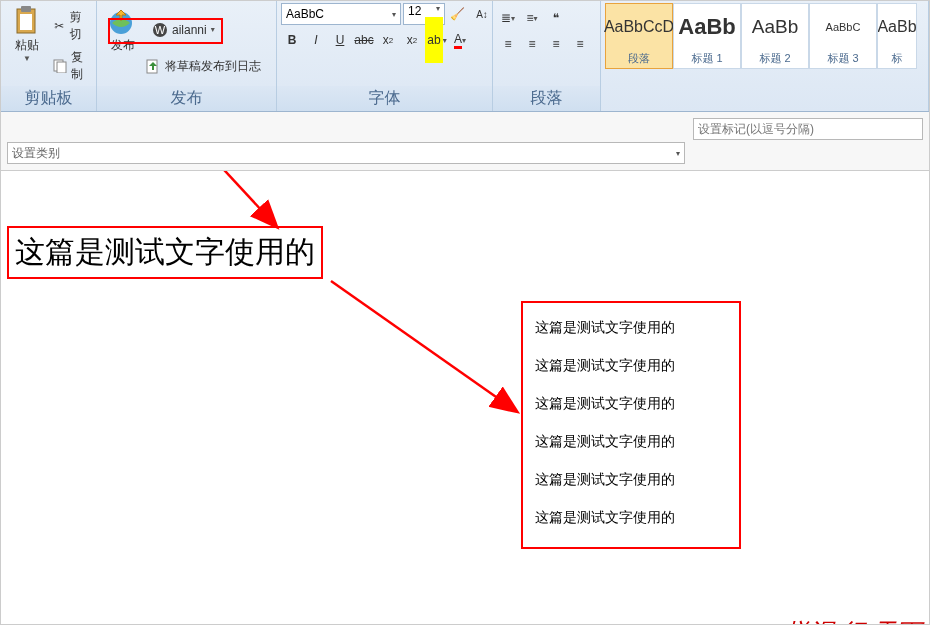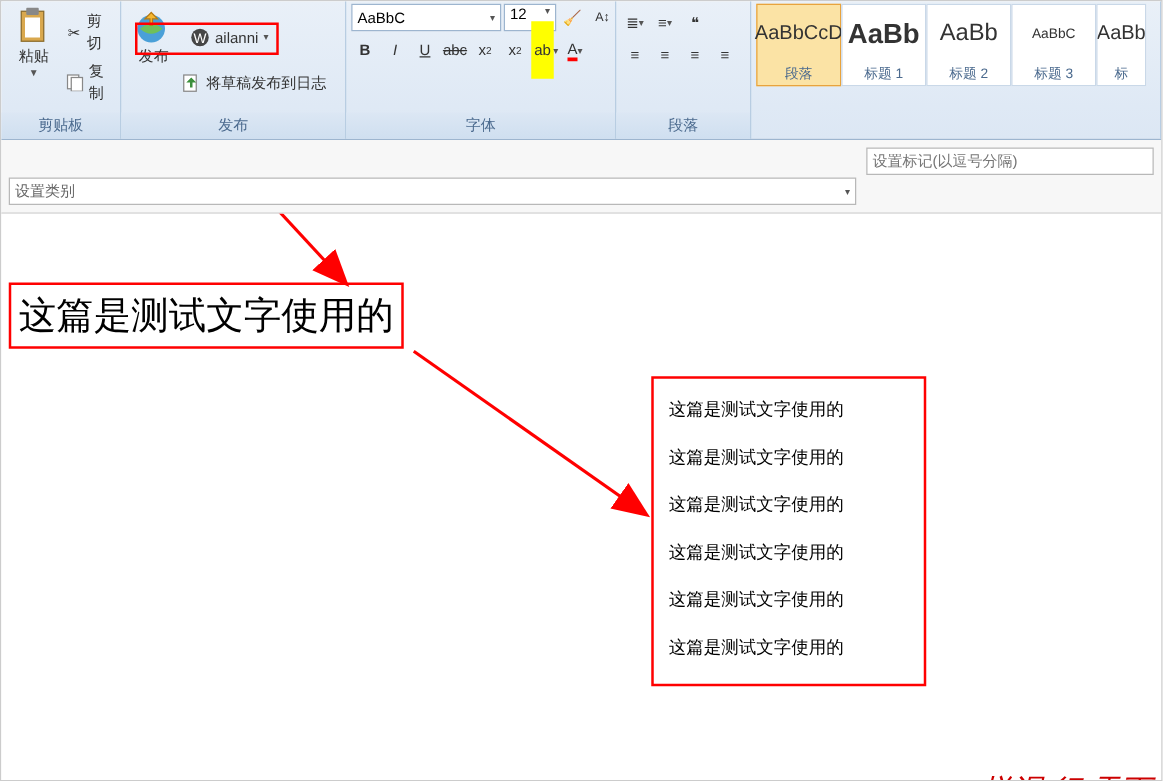--- a/index.html
+++ b/index.html
@@ -1,21 +1,21 @@
 <!DOCTYPE html>
 <html><head>
 <meta charset="utf-8">
 <style>
 * { margin:0; padding:0; box-sizing:border-box; font-family:"Microsoft YaHei",Arial,sans-serif; }
 body { width:930px; height:625px; background:#fff; overflow:hidden; position:relative; border:1px solid #ccc; }
 
 .ribbon { background:linear-gradient(#e9f0f8,#dce7f4); border-bottom:1px solid #9db5cf; height:111px; display:flex; position:relative; }
 .group { border-right:1px solid #b8cde2; display:flex; flex-direction:column; padding:2px 4px; }
 .group-body { flex:1; display:flex; align-items:flex-start; }
-.group-label { text-align:center; font-size:12px; color:#4b6a8e; padding:2px 0; background:linear-gradient(#dce7f4,#cfdff0); margin:0 -4px -2px -4px; }
+.group-label { text-align:center; font-size:16px; color:#4b6a8e; padding:2px 0; background:linear-gradient(#dce7f4,#cfdff0); margin:0 -4px -2px -4px; }
 
 .bigbtn { display:flex; flex-direction:column; align-items:center; justify-content:center; padding:2px 6px; font-size:12px; color:#333; cursor:pointer; }
 .bigbtn .ic { width:32px; height:32px; display:flex; align-items:center; justify-content:center; }
 .smallrow { display:flex; align-items:center; font-size:12px; color:#333; padding:2px 4px; cursor:pointer; gap:4px; }
 .smallrow .ic { width:16px; height:16px; display:flex; align-items:center; justify-content:center; }
 .vstack { display:flex; flex-direction:column; gap:2px; }
 
 .fontsel { width:120px; height:22px; border:1px solid #9db5cf; background:#fff; font-size:12px; padding:0 4px; display:flex; align-items:center; justify-content:space-between; }
 .sizesel { width:42px; height:22px; border:1px solid #9db5cf; background:#fff; font-size:12px; padding:0 4px; display:flex; align-items:flex-start; justify-content:space-between; }
 .tinybtn { width:22px; height:22px; border:1px solid transparent; display:flex; align-items:center; justify-content:center; font-size:12px; cursor:pointer; color:#333; }

